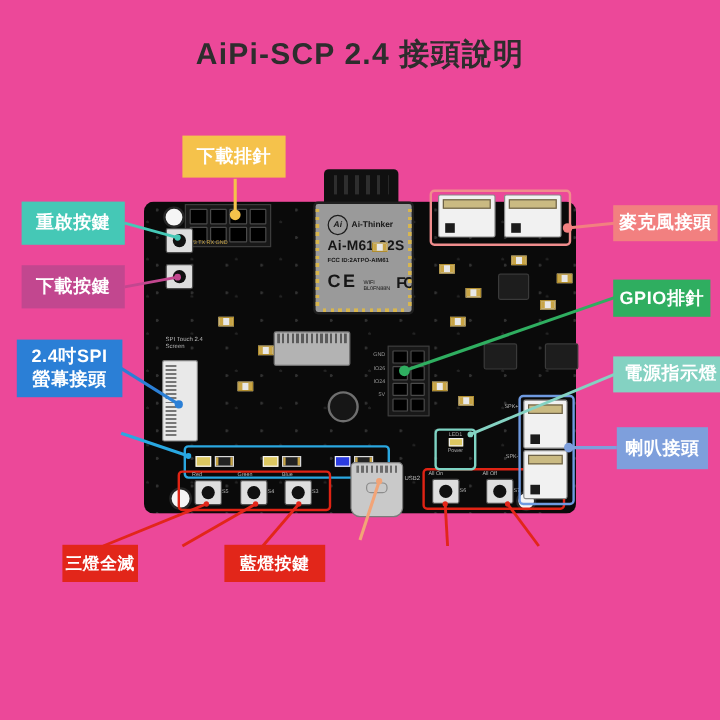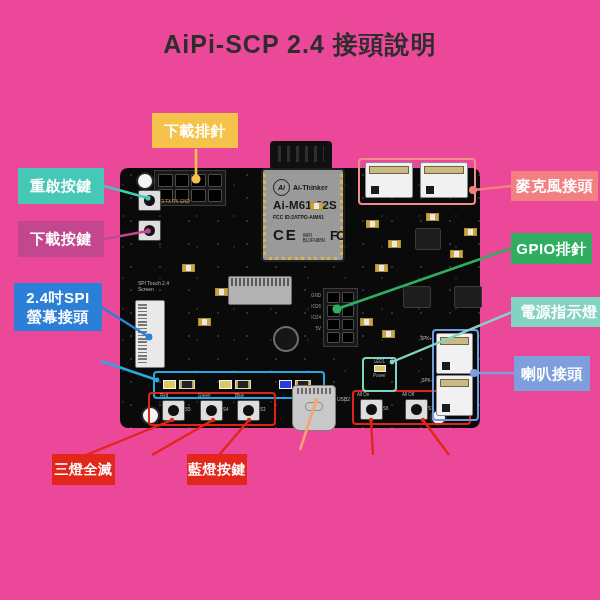--- a/index.html
+++ b/index.html
@@ -268,15 +268,15 @@
   <div class="lbl c-magenta" style="left:18px;top:221px;width:86px;height:36px;">下載按鍵</div>
   <div class="lbl c-blue" style="left:14px;top:283px;width:88px;height:48px;">
     <span>2.4吋SPI</span>
     <span>螢幕接頭</span>
   </div>
   <div class="lbl c-salmon" style="left:511px;top:171px;width:87px;height:30px;">麥克風接頭</div>
   <div class="lbl c-green" style="left:511px;top:233px;width:81px;height:31px;">GPIO排針</div>
   <div class="lbl c-aqua" style="left:511px;top:297px;width:96px;height:30px;">電源指示燈</div>
   <div class="lbl c-peri" style="left:514px;top:356px;width:76px;height:35px;text-align:center;">喇叭接頭</div>
   <div class="lbl c-red small" style="left:52px;top:454px;width:63px;height:31px;">三燈全滅</div>
-  <div class="lbl c-red small" style="left:187px;top:454px;width:60px;height:31px;">藍燈按鍵</div>
+  <div class="lbl c-red small" style="left:187px;top:454px;width:84px;height:31px;">藍燈按鍵</div>
 
 </div>
 
 </body></html>

